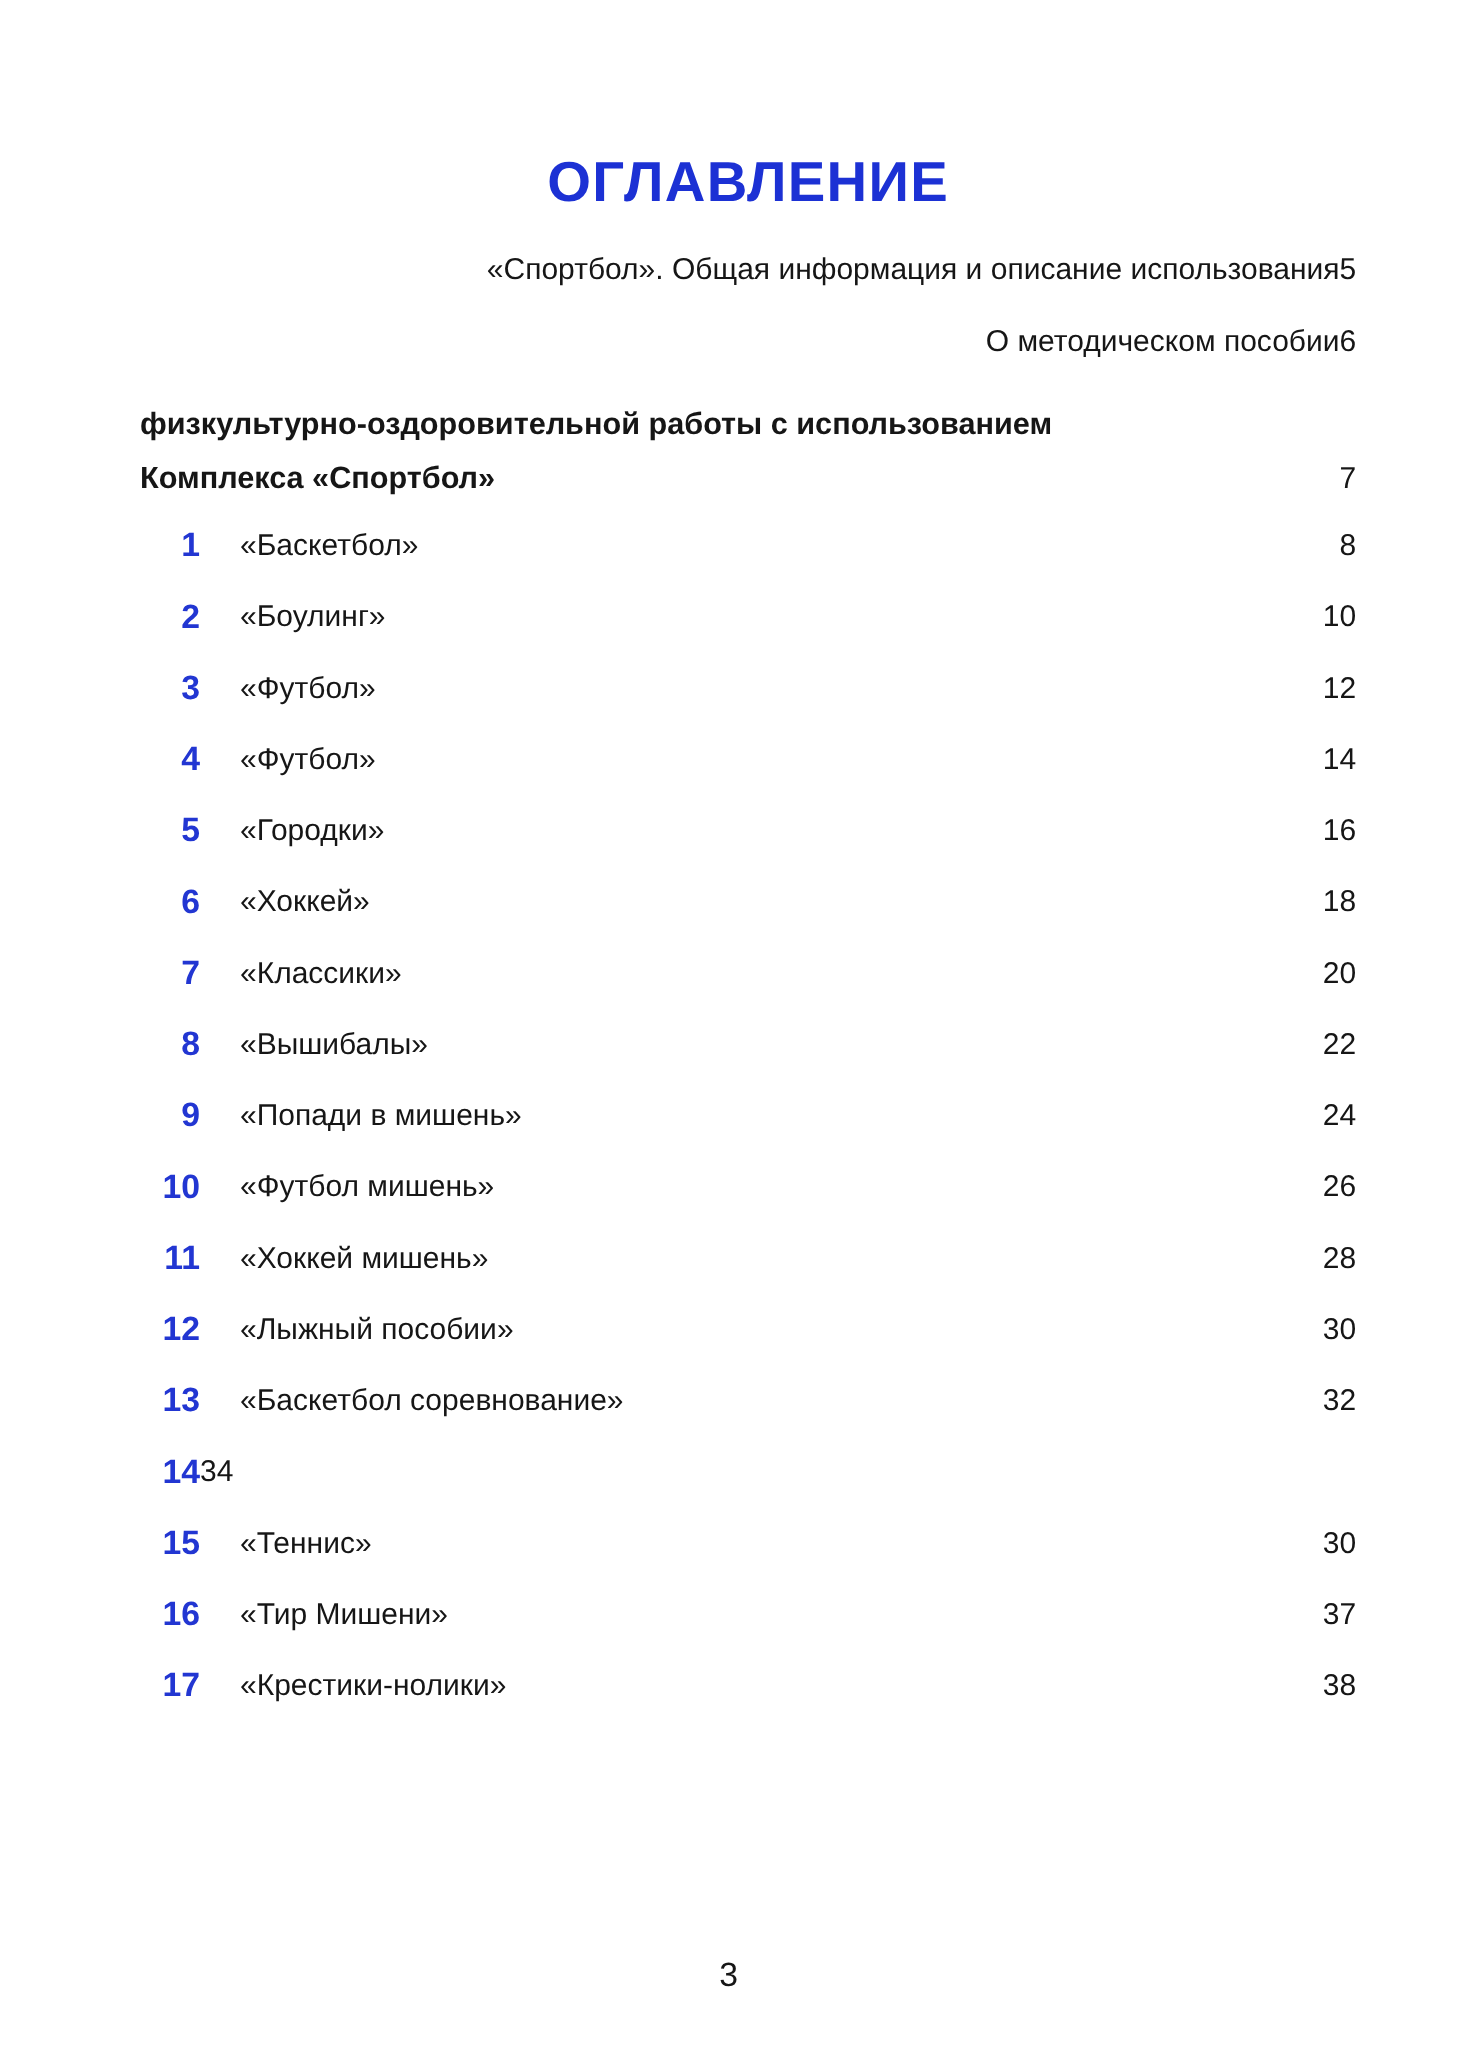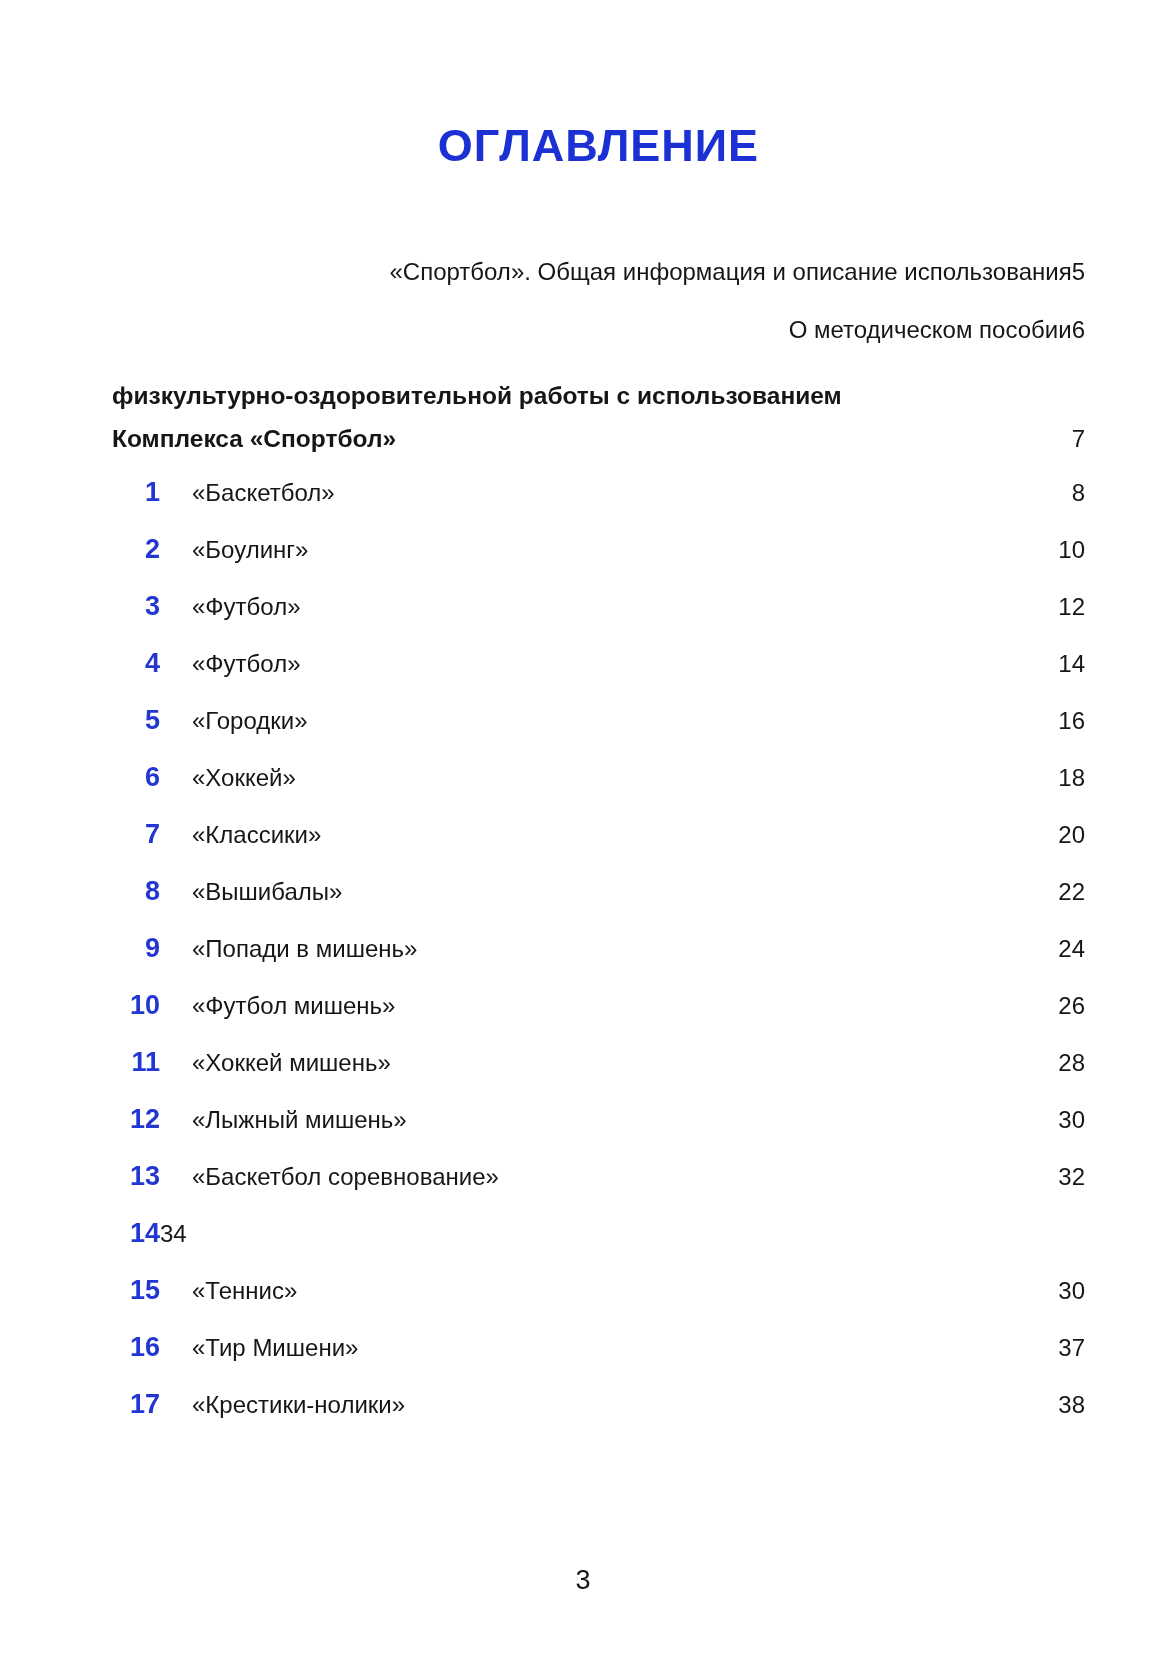--- a/index.html
+++ b/index.html
@@ -13,21 +13,21 @@
     width: 1166px;
     height: 1654px;
     background: #ffffff;
     overflow: hidden;
   }
   .content {
     padding: 0 81px 0 112px;
   }
   .doc-title {
     margin-top: 120px;
-    margin-bottom: 86px;
+    margin-bottom: 30px;
     text-align: center;
     font-size: 45px;
     font-weight: bold;
     letter-spacing: 1px;
     color: var(--accent, #1c31d4);
   }
   .simple-entry {
     display: flex;
     justify-content: flex-end;
     align-items: baseline;
@@ -170,21 +170,21 @@
   </div>
 
   <div class="num-row">
     <span class="num-cell">11</span>
     <span class="label-cell">«Хоккей мишень»</span>
     <span class="page-num">28</span>
   </div>
 
   <div class="num-row">
     <span class="num-cell">12</span>
-    <span class="label-cell">«Лыжный мишень»</span>
+    <span class="label-cell">«Лыжный пособии»</span>
     <span class="page-num">30</span>
   </div>
 
   <div class="num-row">
     <span class="num-cell">13</span>
     <span class="label-cell">«Баскетбол соревнование»</span>
     <span class="page-num">32</span>
   </div>
 
   <div class="num-row">

